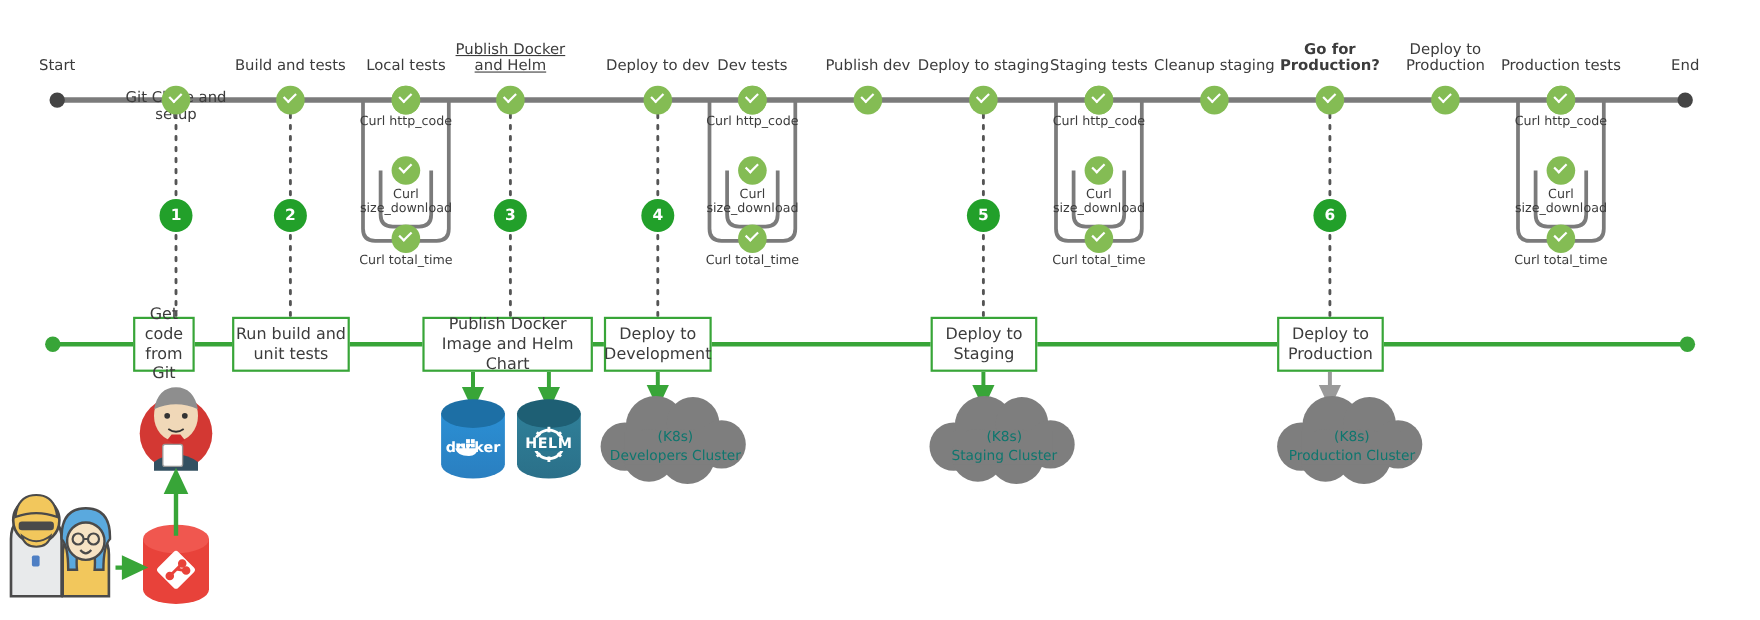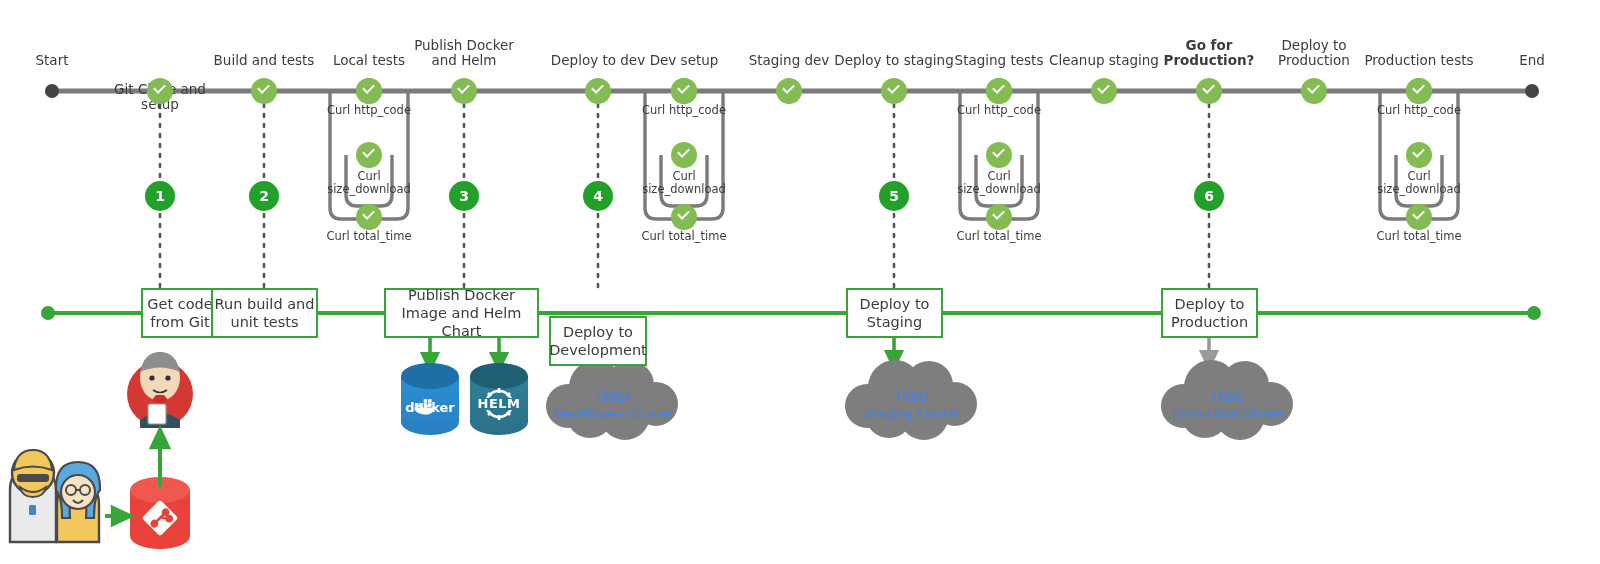--- a/index.html
+++ b/index.html
@@ -9,21 +9,21 @@
   .stage-label{position:absolute;text-align:center;font-size:13.5px;color:#3c3c3c;line-height:15px;transform:translateX(-50%);}
   .check{position:absolute;width:26px;height:26px;border-radius:50%;background:#84bc54;transform:translate(-50%,-50%);}
   .check::after{content:"";position:absolute;left:7px;top:6px;width:9px;height:5px;border-left:2.4px solid #fff;border-bottom:2.4px solid #fff;transform:rotate(-45deg);}
   .num{position:absolute;width:30px;height:30px;border-radius:50%;background:#22a02a;color:#fff;
        font-size:14px;font-weight:bold;display:flex;align-items:center;justify-content:center;
        transform:translate(-50%,-50%);}
   .sub-label{position:absolute;text-align:center;font-size:11.5px;color:#3c3c3c;line-height:13px;transform:translateX(-50%);}
   .box{position:absolute;border:2px solid #38a538;background:#fff;box-sizing:border-box;
        display:flex;align-items:center;justify-content:center;text-align:center;
        font-size:14.5px;color:#3c3c3c;line-height:18px;}
-  .cloud-label{position:absolute;text-align:center;color:#3b82f6;font-size:12.5px;line-height:17px;
+  .cloud-label{position:absolute;text-align:center;color:#0f766e;font-size:12.5px;line-height:17px;
        transform:translateX(-50%);pointer-events:none;}
   .cyl-label{position:absolute;color:#fff;font-weight:bold;transform:translateX(-50%);}
 </style>
 </head>
 <body>
 
 <svg id="canvas" viewBox="0 0 1600 564" xmlns="http://www.w3.org/2000/svg">
   <defs>
     <marker id="arrGreen" markerWidth="7" markerHeight="7" refX="3.2" refY="3.4" orient="auto">
       <path d="M0.4,0.6 L6.4,3.4 L0.4,6.2 z" fill="#38a538"></path>
@@ -201,24 +201,24 @@
     <line x1="160" y1="487" x2="160" y2="438" stroke="#38a538" stroke-width="4" marker-end="url(#arrGreen)"></line>
   </g>
 </svg>
 
 <div class="stage-label" style="left:52px;top:53px;">Start</div>
 <div class="stage-label" style="left:1532px;top:53px;">End</div>
 
 <div class="stage-label" style="left:160px;top:38px;width:110px;margin-left:0;margin-top:44px;">Git Clone and setup</div>
 <div class="stage-label" style="left:264px;top:53px;width:120px;">Build and tests</div>
 <div class="stage-label" style="left:369px;top:53px;width:110px;">Local tests</div>
-<div class="stage-label" style="left:464px;top:38px;width:120px;">Publish Docker and Helm</div>
+<div class="stage-label" style="left:464px;top:38px;width:120px;text-decoration:underline;">Publish Docker and Helm</div>
 <div class="stage-label" style="left:598px;top:53px;width:120px;">Deploy to dev</div>
-<div class="stage-label" style="left:684px;top:53px;width:100px;">Dev setup</div>
-<div class="stage-label" style="left:789px;top:53px;width:110px;">Staging dev</div>
+<div class="stage-label" style="left:684px;top:53px;width:100px;">Dev tests</div>
+<div class="stage-label" style="left:789px;top:53px;width:110px;">Publish dev</div>
 <div class="stage-label" style="left:894px;top:53px;width:140px;">Deploy to staging</div>
 <div class="stage-label" style="left:999px;top:53px;width:120px;">Staging tests</div>
 <div class="stage-label" style="left:1104px;top:53px;width:140px;">Cleanup staging</div>
 <div class="stage-label" style="left:1209px;top:38px;width:120px;font-weight:bold;">Go for Production?</div>
 <div class="stage-label" style="left:1314px;top:38px;width:110px;">Deploy to Production</div>
 <div class="stage-label" style="left:1419px;top:53px;width:130px;">Production tests</div>
 
 <div class="check" style="left:160px;top:91px;"></div>
 <div class="check" style="left:264px;top:91px;"></div>
 <div class="check" style="left:369px;top:91px;"></div>
@@ -261,24 +261,24 @@
 <div class="check" style="left:1419px;top:217px;"></div>
 <div class="sub-label" style="left:1419px;top:230px;width:120px;">Curl total_time</div>
 
 <div class="num" style="left:160px;top:196px;">1</div>
 <div class="num" style="left:264px;top:196px;">2</div>
 <div class="num" style="left:464px;top:196px;">3</div>
 <div class="num" style="left:598px;top:196px;">4</div>
 <div class="num" style="left:894px;top:196px;">5</div>
 <div class="num" style="left:1209px;top:196px;">6</div>
 
-<div class="box" style="left:121px;top:288px;width:78px;height:50px;margin-left:20px;">Get code from Git</div>
+<div class="box" style="left:121px;top:288px;width:56px;height:50px;">Get code from Git</div>
 <div class="box" style="left:211px;top:288px;width:107px;height:50px;">Run build and unit tests</div>
 <div class="box" style="left:384px;top:288px;width:155px;height:50px;">Publish Docker Image and Helm Chart</div>
-<div class="box" style="left:549px;top:288px;width:98px;height:50px;margin-top:28px;">Deploy to Development</div>
+<div class="box" style="left:549px;top:288px;width:98px;height:50px;">Deploy to Development</div>
 <div class="box" style="left:846px;top:288px;width:97px;height:50px;">Deploy to Staging</div>
 <div class="box" style="left:1161px;top:288px;width:97px;height:50px;">Deploy to Production</div>
 
 <div class="cloud-label" style="left:614px;top:388px;width:150px;">
   <div>(K8s)</div>
   <div>Developers Cluster</div>
 </div>
 <div class="cloud-label" style="left:913px;top:388px;width:150px;">
   <div>(K8s)</div>
   <div>Staging Cluster</div>

